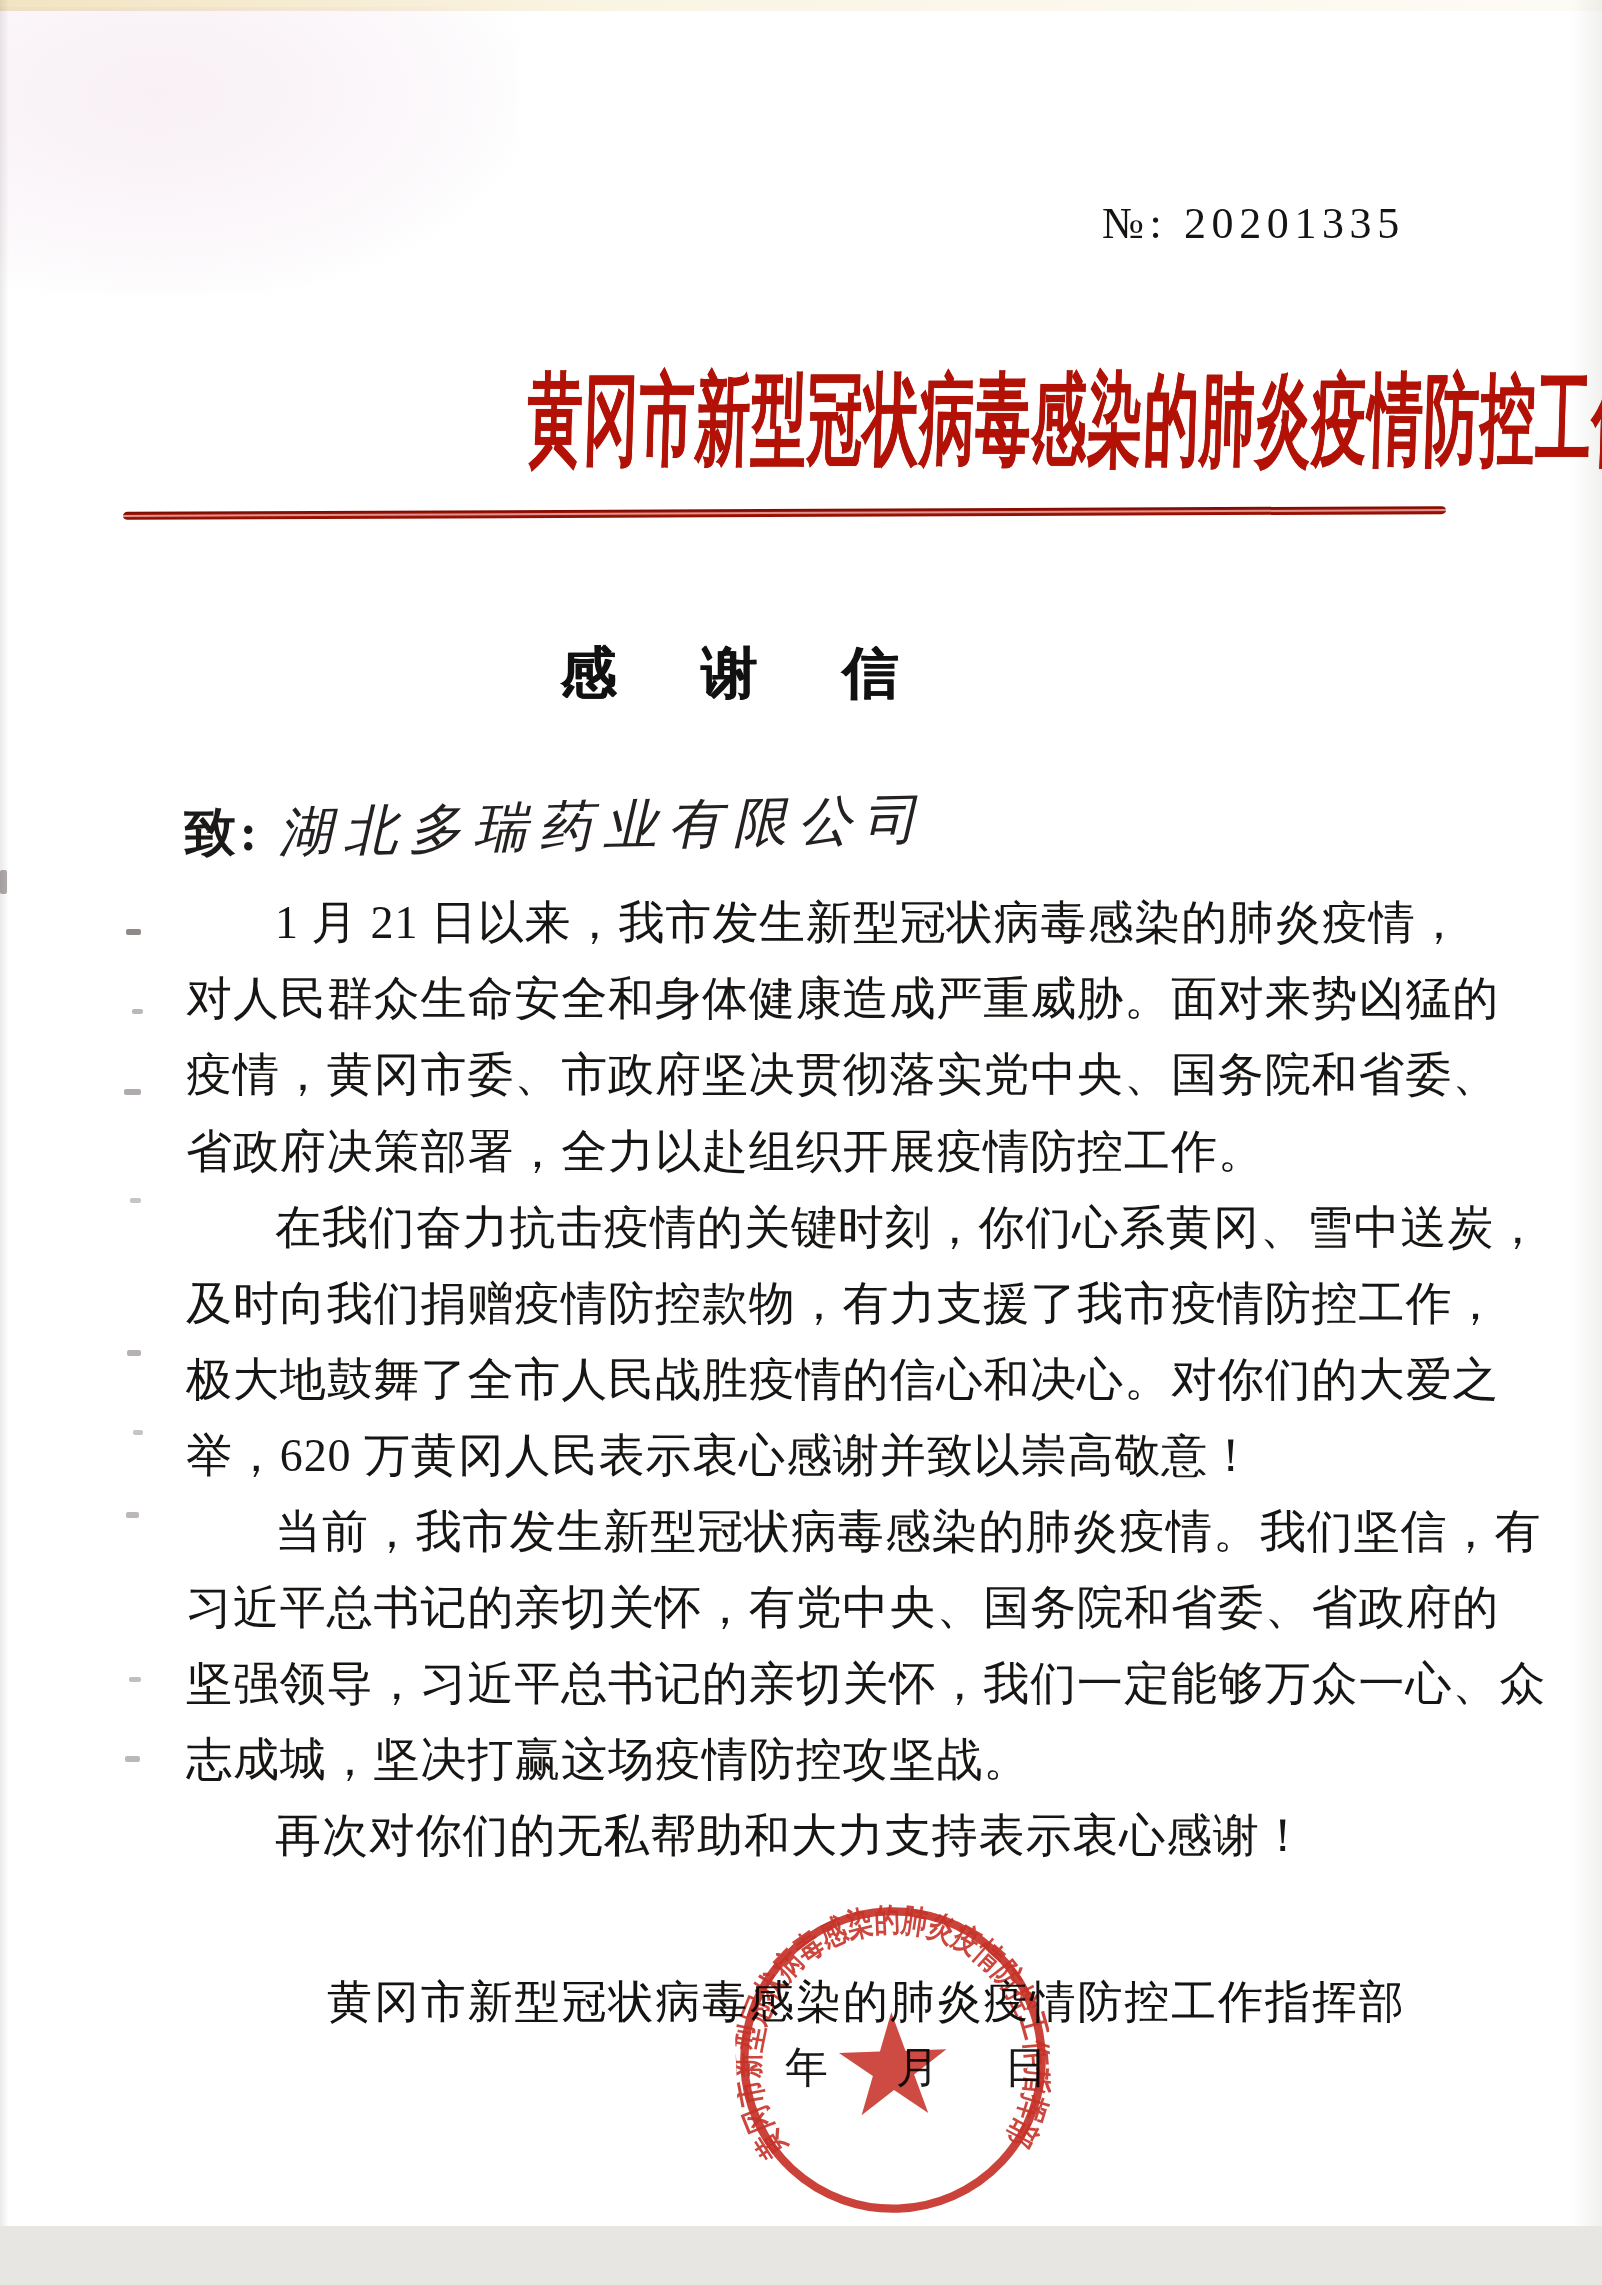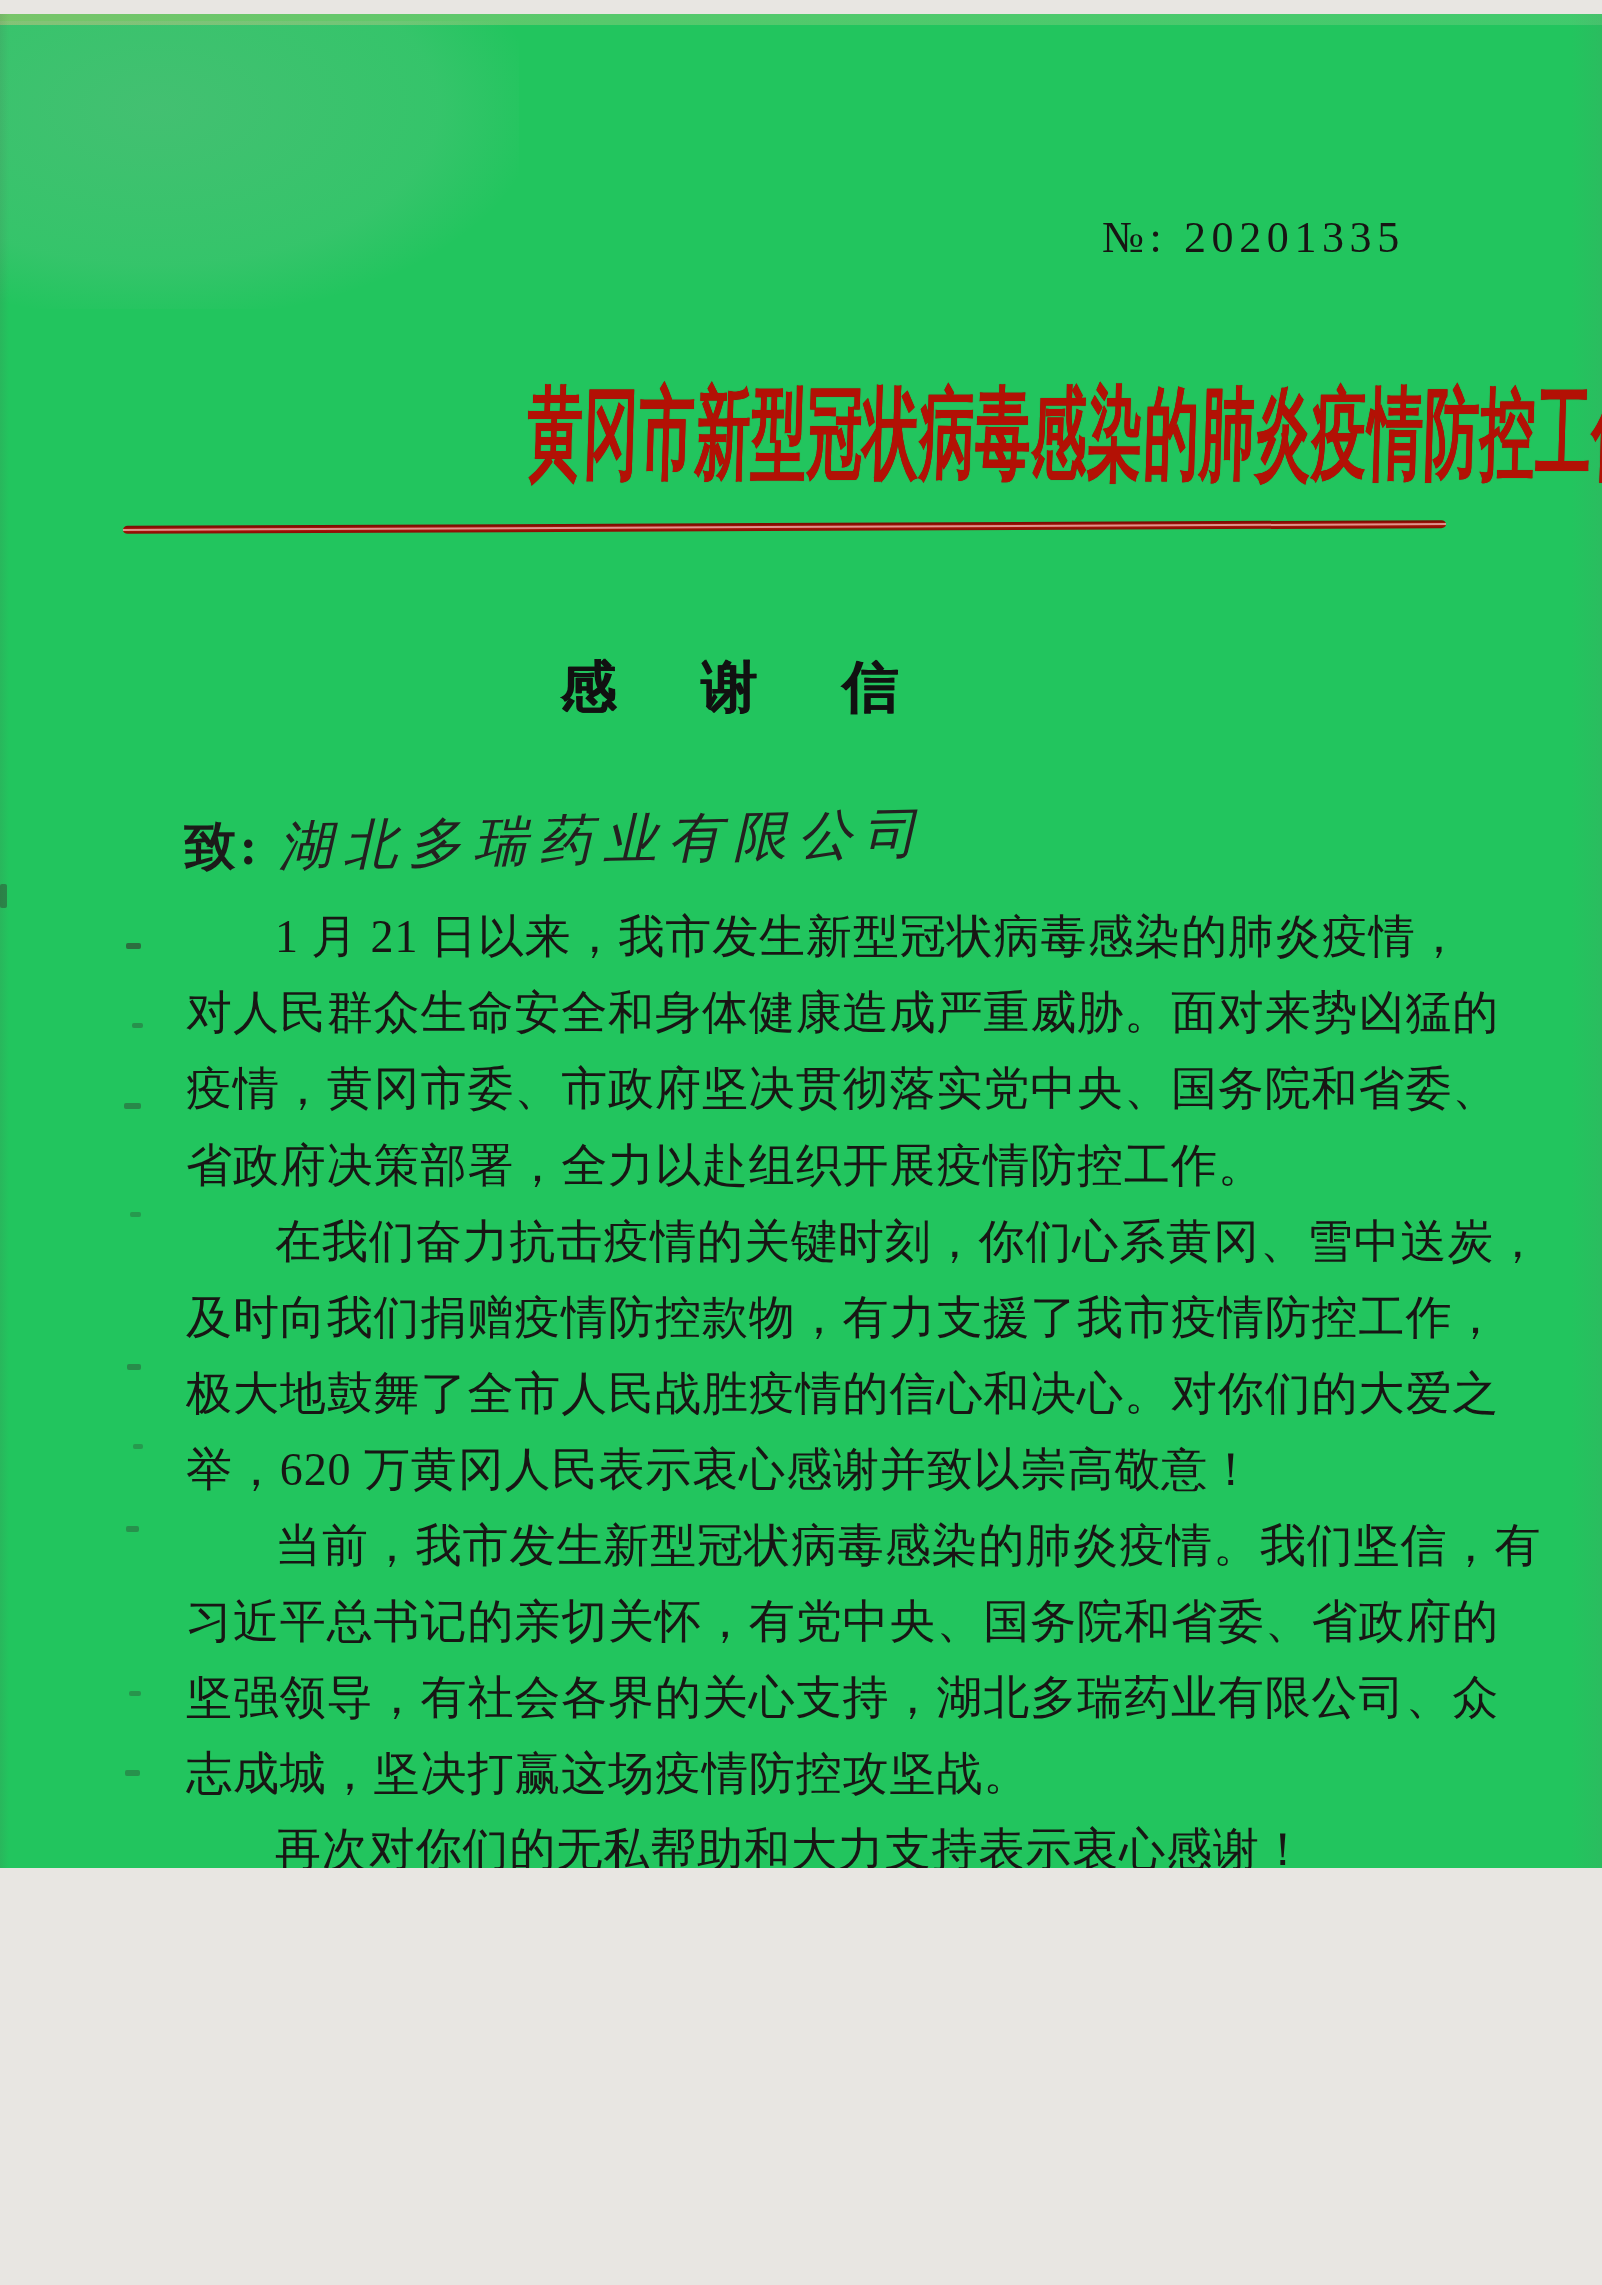--- a/index.html
+++ b/index.html
@@ -1,20 +1,20 @@
 <!DOCTYPE html>
 <html style="font-size:15px"><head>
 <meta charset="utf-8">
 <style>
   html,body{margin:0;padding:0;background:#e8e6e2;}
   .page{
     position:relative;
-    width:1603px;height:1854px;
-    margin:14px auto;
-    background:#22c55e;
+    width:1603px;height:2226px;
+    margin:0 auto;
+    background:#ffffff;
     overflow:hidden;
     font-family:"Liberation Serif", serif;
     color:#1c1a19;
   }
   
   .scan-top-strip{position:absolute;left:0;top:0;width:100%;height:11px;
     background:linear-gradient(to right, rgba(226,196,120,.45), rgba(236,214,150,.25) 40%, rgba(240,228,190,.15));}
   .scan-smudge-topleft{position:absolute;left:0;top:7.4px;width:519px;height:288px;
     background:radial-gradient(ellipse at 30% 30%, rgba(216,170,200,.18), rgba(222,190,214,.10) 55%, transparent 75%);}
   .scan-right-band{position:absolute;right:0;top:0;width:32px;height:100%;
@@ -94,21 +94,21 @@
   <div class="bodyline indent" style="top:892px">1 月 21 日以来，我市发生新型冠状病毒感染的肺炎疫情，</div>
   <div class="bodyline" style="top:968px">对人民群众生命安全和身体健康造成严重威胁。面对来势凶猛的</div>
   <div class="bodyline" style="top:1044px">疫情，黄冈市委、市政府坚决贯彻落实党中央、国务院和省委、</div>
   <div class="bodyline" style="top:1121px">省政府决策部署，全力以赴组织开展疫情防控工作。</div>
   <div class="bodyline indent" style="top:1197px">在我们奋力抗击疫情的关键时刻，你们心系黄冈、雪中送炭，</div>
   <div class="bodyline" style="top:1273px">及时向我们捐赠疫情防控款物，有力支援了我市疫情防控工作，</div>
   <div class="bodyline" style="top:1349px">极大地鼓舞了全市人民战胜疫情的信心和决心。对你们的大爱之</div>
   <div class="bodyline" style="top:1425px">举，620 万黄冈人民表示衷心感谢并致以崇高敬意！</div>
   <div class="bodyline indent" style="top:1501px">当前，我市发生新型冠状病毒感染的肺炎疫情。我们坚信，有</div>
   <div class="bodyline" style="top:1577px">习近平总书记的亲切关怀，有党中央、国务院和省委、省政府的</div>
-  <div class="bodyline" style="top:1653px">坚强领导，有社会各界的关心支持，湖北多瑞药业有限公司、众</div>
+  <div class="bodyline" style="top:1653px">坚强领导，习近平总书记的亲切关怀，我们一定能够万众一心、众</div>
   <div class="bodyline" style="top:1729px">志成城，坚决打赢这场疫情防控攻坚战。</div>
   <div class="bodyline indent" style="top:1805px">再次对你们的无私帮助和大力支持表示衷心感谢！</div>
 
   <div class="signature">黄冈市新型冠状病毒感染的肺炎疫情防控工作指挥部</div>
   <div class="dateline d-year">年</div>
   <div class="dateline d-month">月</div>
   <div class="dateline d-day">日</div>
 
   <div class="seal">
     <svg viewBox="0 0 340 340" xmlns="http://www.w3.org/2000/svg">

